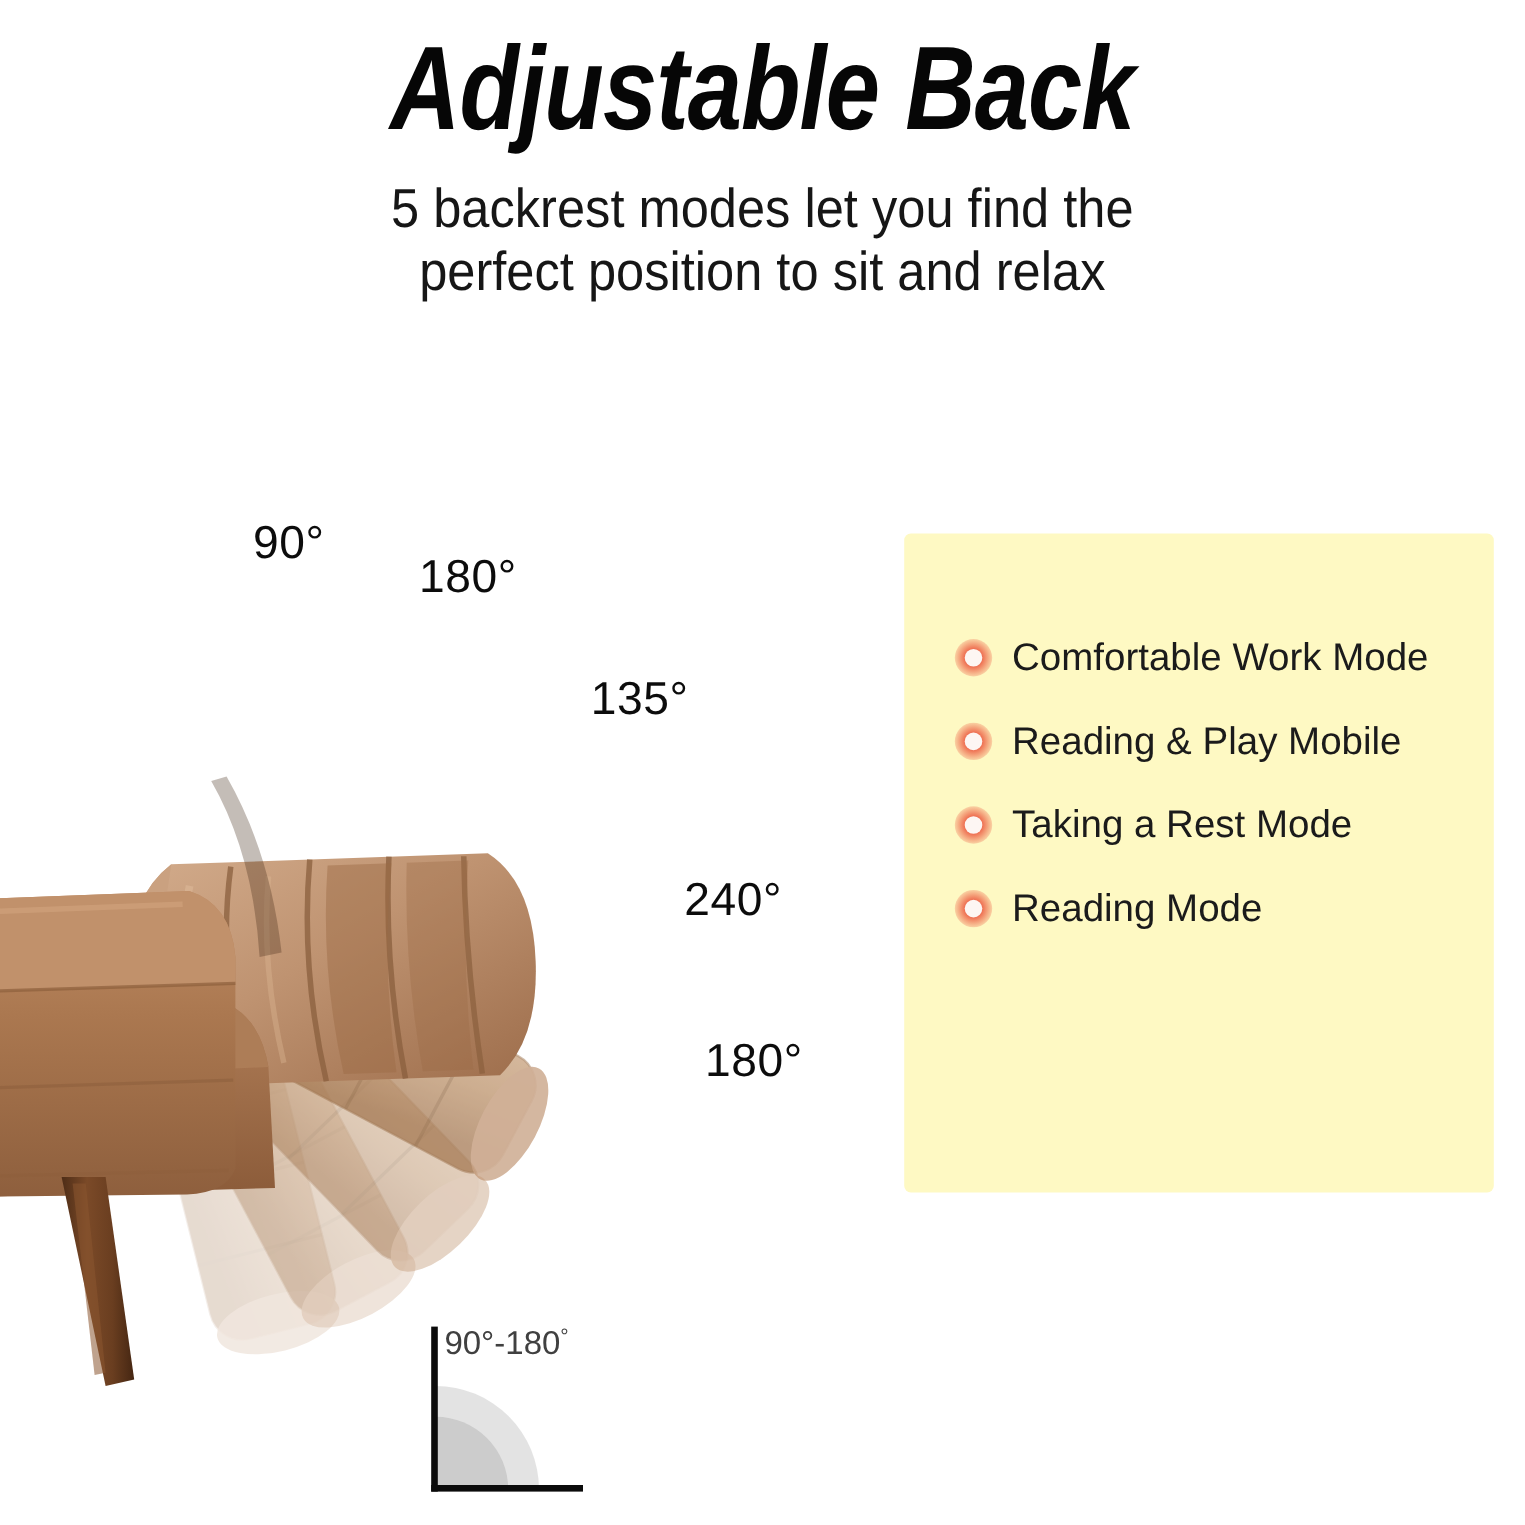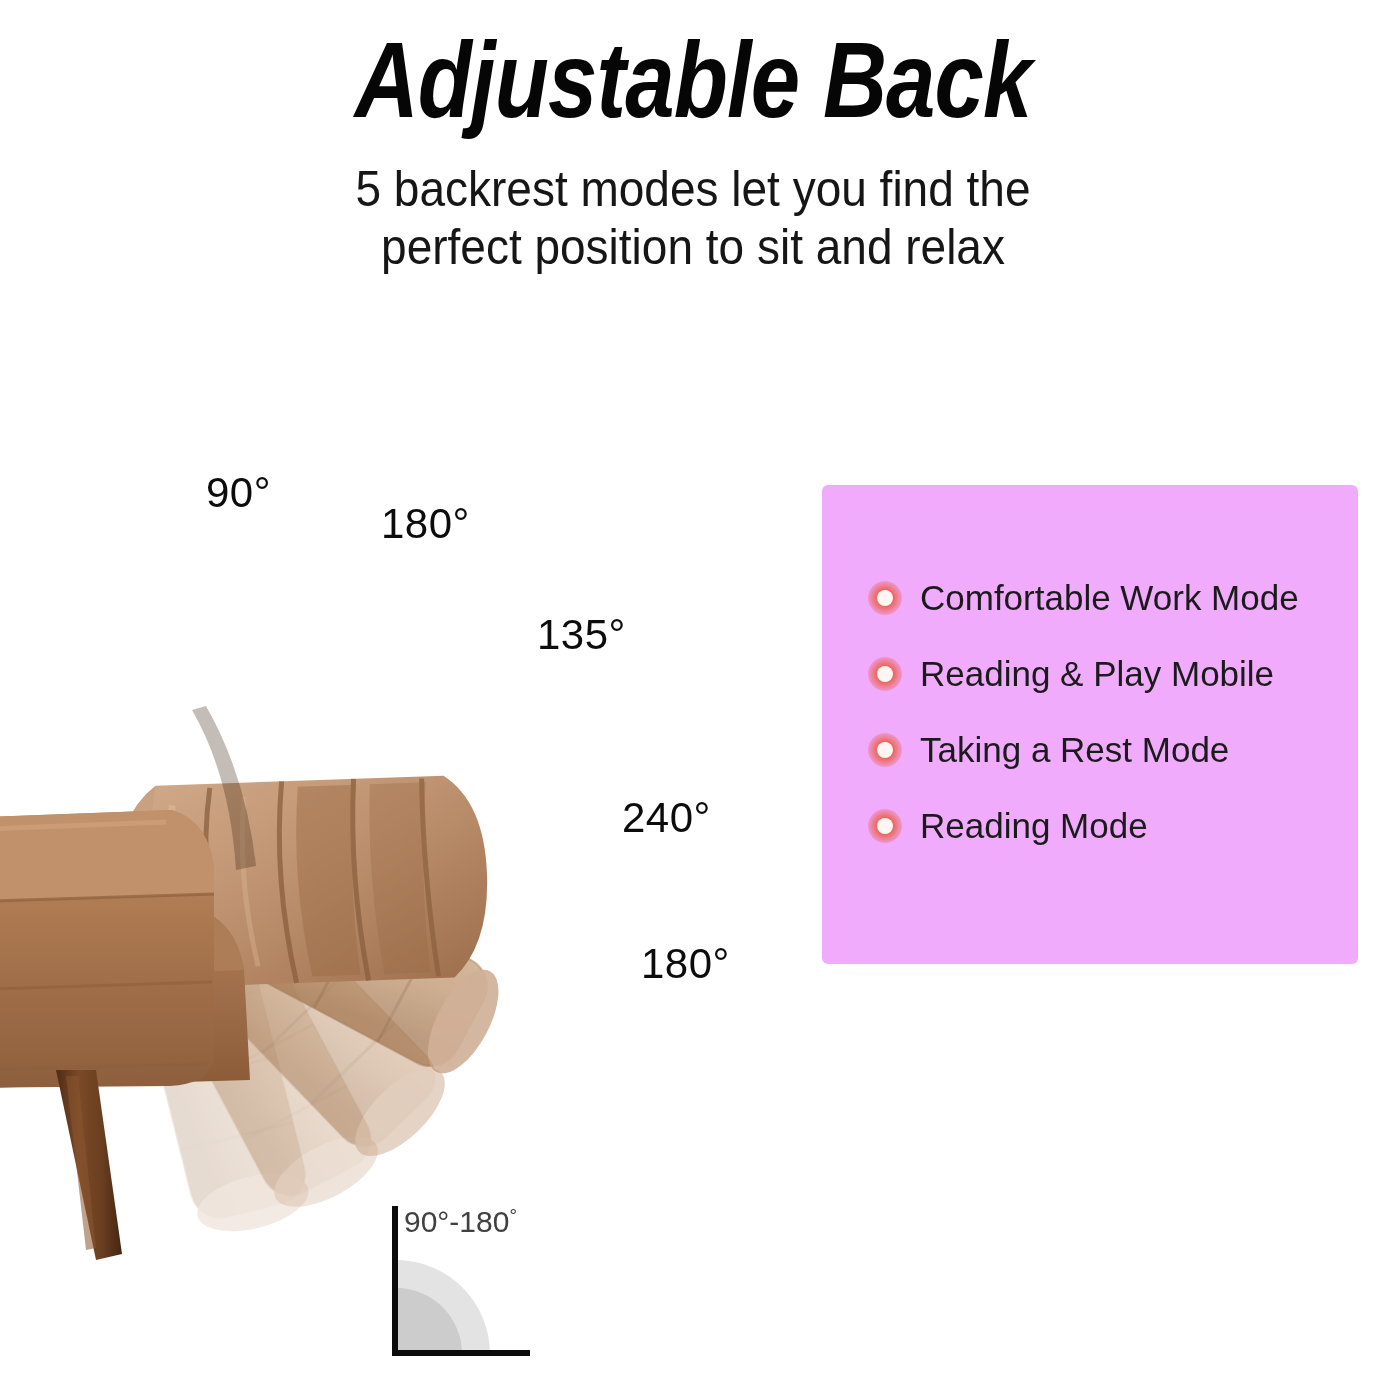--- a/index.html
+++ b/index.html
@@ -96,22 +96,22 @@
     font-size: 19px;
     vertical-align: 10px;
   }
 
   
   #feature-panel {
     position: absolute;
     left: 822px;
     top: 485px;
     width: 536px;
-    height: 479px;
-    background: #f0abfc;
+    height: 599px;
+    background: #fef9c3;
     border-radius: 6px;
   }
   .feature-list {
     position: absolute;
     left: 46px;
     top: 75px;
     right: 10px;
   }
   .feature-item {
     display: flex;
@@ -274,21 +274,21 @@
         <path d="M-40 360 L166 352" stroke="#d8ab84" stroke-width="5" fill="none" opacity="0.45"></path>
       </g>
 
       <g>
         <path d="M56 600 L96 600 L122 784 L96 790 Z" fill="url(#lgLeg)"></path>
         <path d="M66 606 L78 606 L96 778 L86 780 Z" fill="#8a5630" opacity="0.55"></path>
       </g>
     </svg>
   </div>
 
-  <div class="angle-label" style="left:206px; top:470px;text-align:center;">90°</div>
+  <div class="angle-label" style="left:230px; top:470px;text-align:center;">90°</div>
   <div class="angle-label" style="left:381px; top:501px;">180°</div>
   <div class="angle-label" style="left:537px; top:612px;">135°</div>
   <div class="angle-label" style="left:622px; top:795px;">240°</div>
   <div class="angle-label" style="left:641px; top:941px;">180°</div>
 
   <div id="angle-diagram">
     <svg width="160" height="172" viewBox="0 0 160 172" xmlns="http://www.w3.org/2000/svg">
       <g>
         <path d="M14 156 L14 62 A94 94 0 0 1 108 156 Z" fill="#d9d9d9" opacity="0.75"></path>
         <path d="M14 156 L14 90 A66 66 0 0 1 80 156 Z" fill="#c6c6c6" opacity="0.8"></path>

